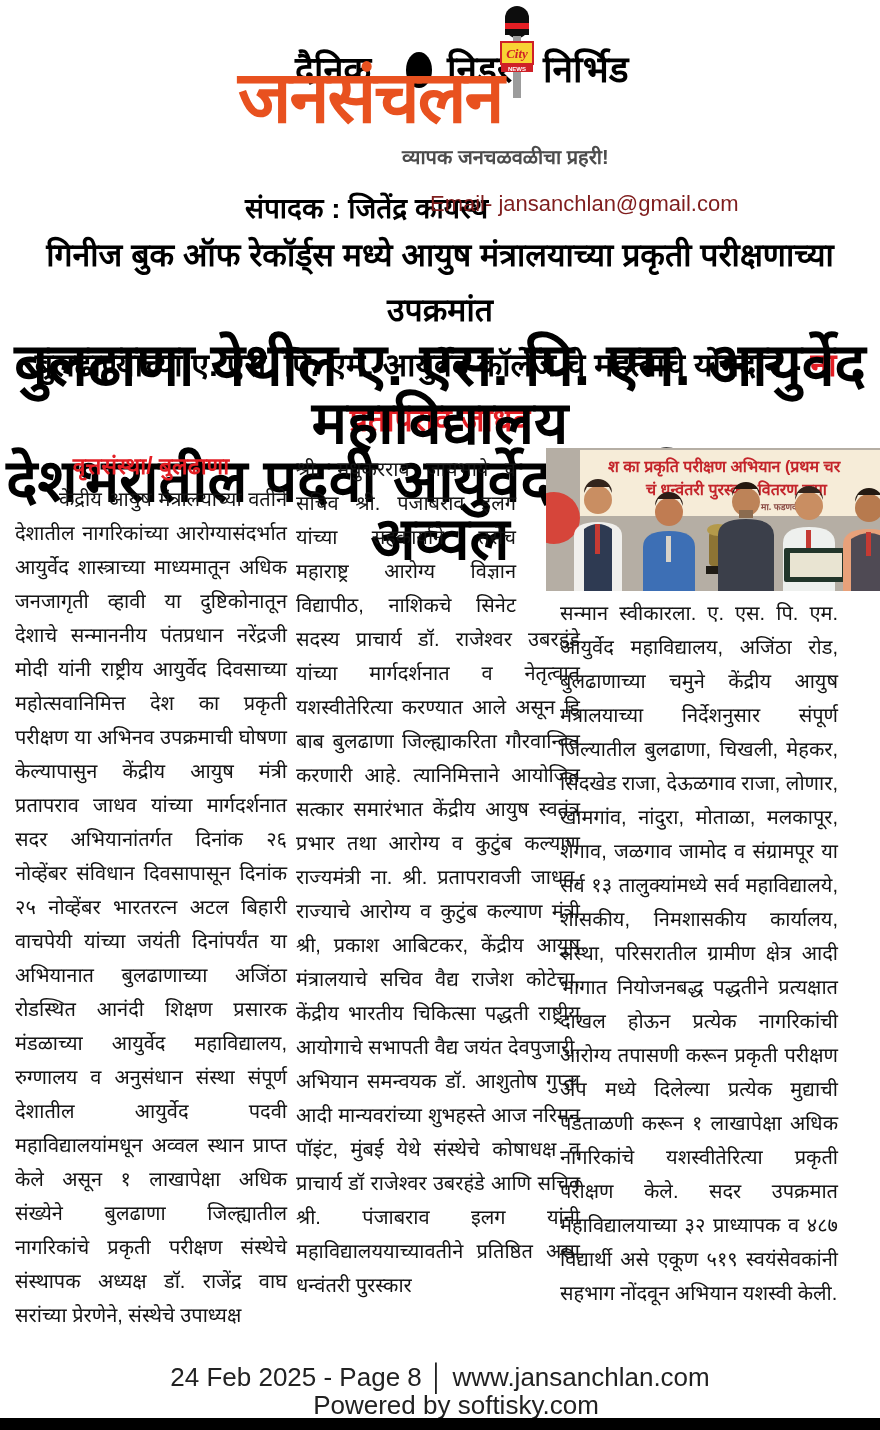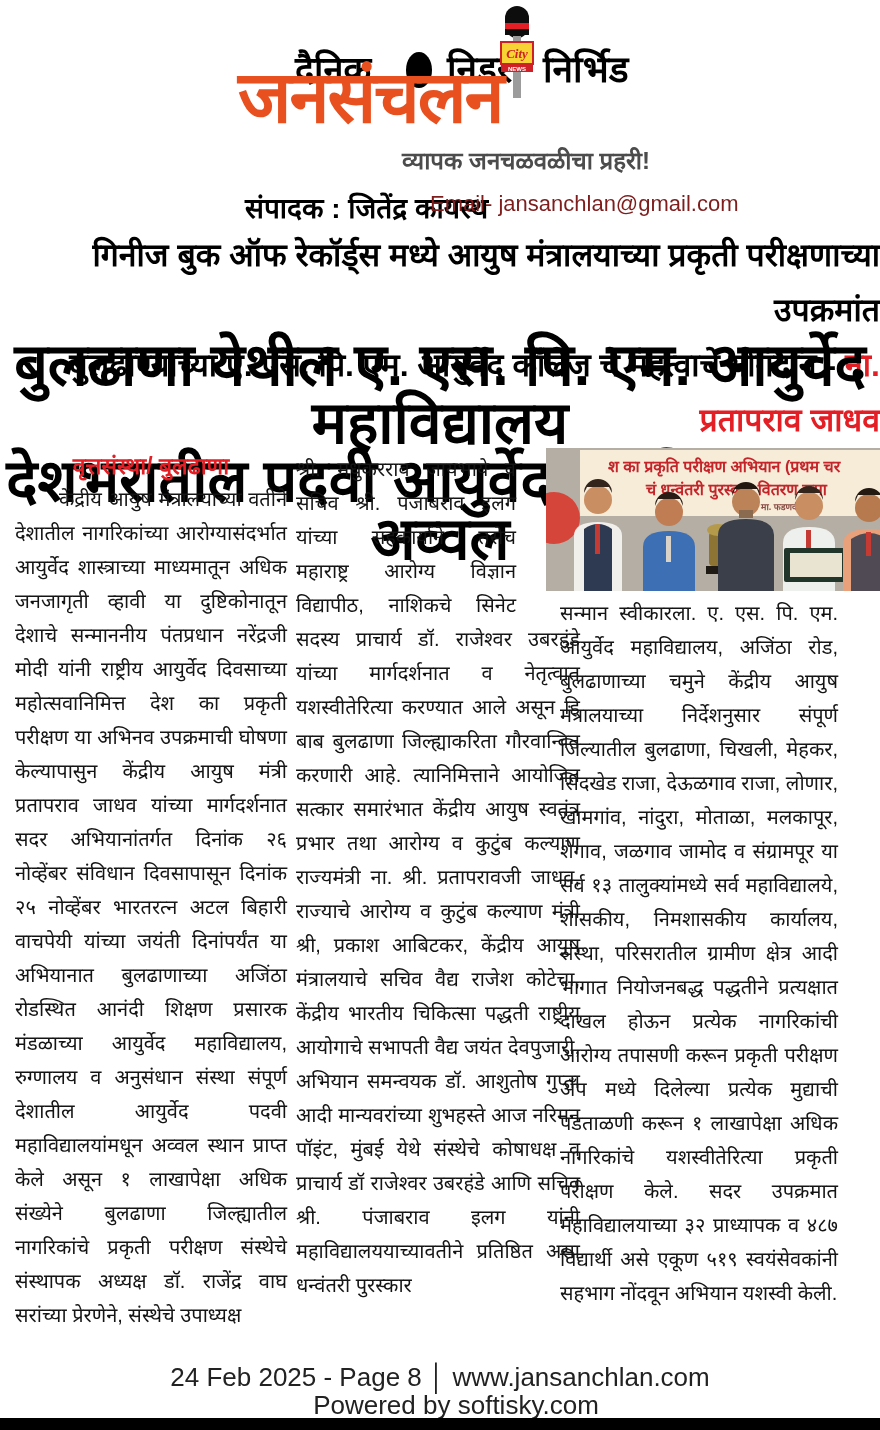--- a/index.html
+++ b/index.html
@@ -13,27 +13,27 @@
   
   .daily    { left:283px; top:44px;  font-size:36px; font-weight:bold; color:#000;margin-left:12px; }
   .logo-dot { left:406px; top:52px;  width:26px; height:36px; background:#000; border-radius:50%; }
   .nidar    { left:447px; top:42px;  font-size:37px; font-weight:bold; color:#000; }
   .nirbhid  { left:543px; top:42px;  font-size:37px; font-weight:bold; color:#000; }
   .mic      { left:499px; top:6px; }
   .logo-main{
     left:238px; top:60px; font-size:72px; line-height:1.05; font-weight:bold;
     color:#e8511f; white-space:nowrap; letter-spacing:-2px;
   }
-  .tagline  { left:402px; top:143px; font-size:24px; font-weight:bold; color:#4c4c4c; white-space:nowrap; }
+  .tagline  { left:402px; top:143px; font-size:20px; font-weight:bold; color:#4c4c4c; white-space:nowrap; }
   .editor   { left:245px; top:188px; font-size:28px; font-weight:bold; color:#000; white-space:nowrap; }
   .email    { left:430px; top:191px; font-size:22px; color:#7f1d1d; white-space:nowrap; }
 
   
   .subhead {
-    left:0; top:228px; width:880px; text-align:right;
+    left:0; top:228px; width:880px; text-align:center;
     font-size:32px; font-weight:bold; line-height:55px; color:#000;
   }
   .subhead .red { color:#e31e24; }
   .headline {
     left:0; top:336px; width:880px; text-align:center;
     font-size:59px; font-weight:bold; line-height:58px; color:#000;
   }
 
   
   .col { position:absolute; text-align:justify; font-size:20px; line-height:34px; color:#141414; }

